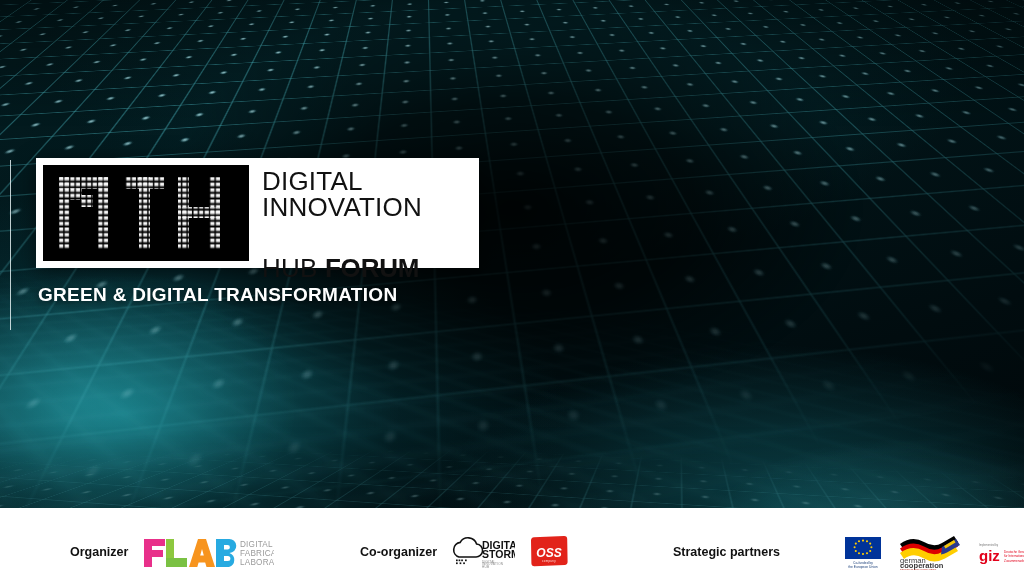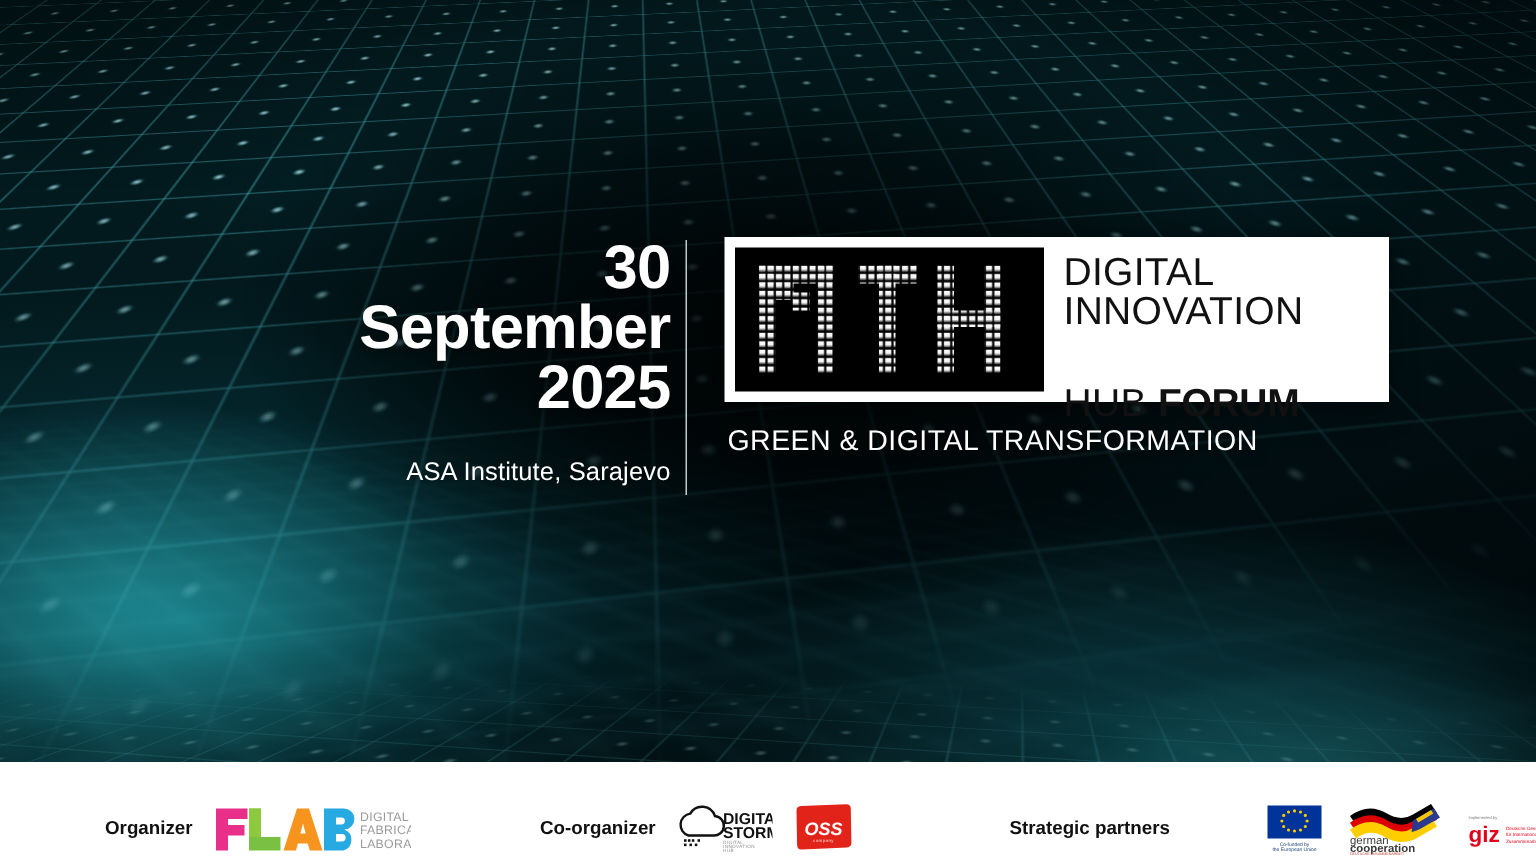--- a/index.html
+++ b/index.html
@@ -197,21 +197,21 @@
   .fl-last { white-space: nowrap; margin-top: 36px; }
   .fl-bold {
     font-weight: bold;
     letter-spacing: -0.2px;
   }
   .tagline {
     margin-top: 16px;
     margin-left: 2px;
     color: #ffffff;
     font-size: 19px;
-    font-weight: normal;
+    font-weight: bold;
     letter-spacing: 0.3px;
     text-shadow: 0 2px 9px rgba(0,0,0,0.75);
     white-space: nowrap;
   }
 
   
   .partner-bar {
     position: absolute;
     left: 0;
     top: 508px;
@@ -253,28 +253,20 @@
     <div class="node-layer nodes-a"></div>
     <div class="mesh-layer mesh-b"></div>
     <div class="node-layer nodes-b"></div>
     <div class="mesh-layer mesh-c"></div>
     <div class="bg-glow"></div>
     <div class="bg-vignette"></div>
   </div>
 
   <div class="hero">
 
-    <div class="date-col">
-      <div class="date-lines">
-        <span class="ln">30</span>
-        <span class="ln">September</span>
-        <span class="ln">2025</span>
-      </div>
-      <div class="venue">ASA Institute, Sarajevo</div>
-    </div>
 
     <div class="divider"></div>
 
     <div class="logo-col">
       <div class="logo-plate">
 
         <div class="dih-box">
           <svg class="dih-svg" width="186" height="84" viewBox="0 0 186 84">
             <defs>
               <linearGradient id="dotFade" x1="0" y1="0" x2="0" y2="1">

